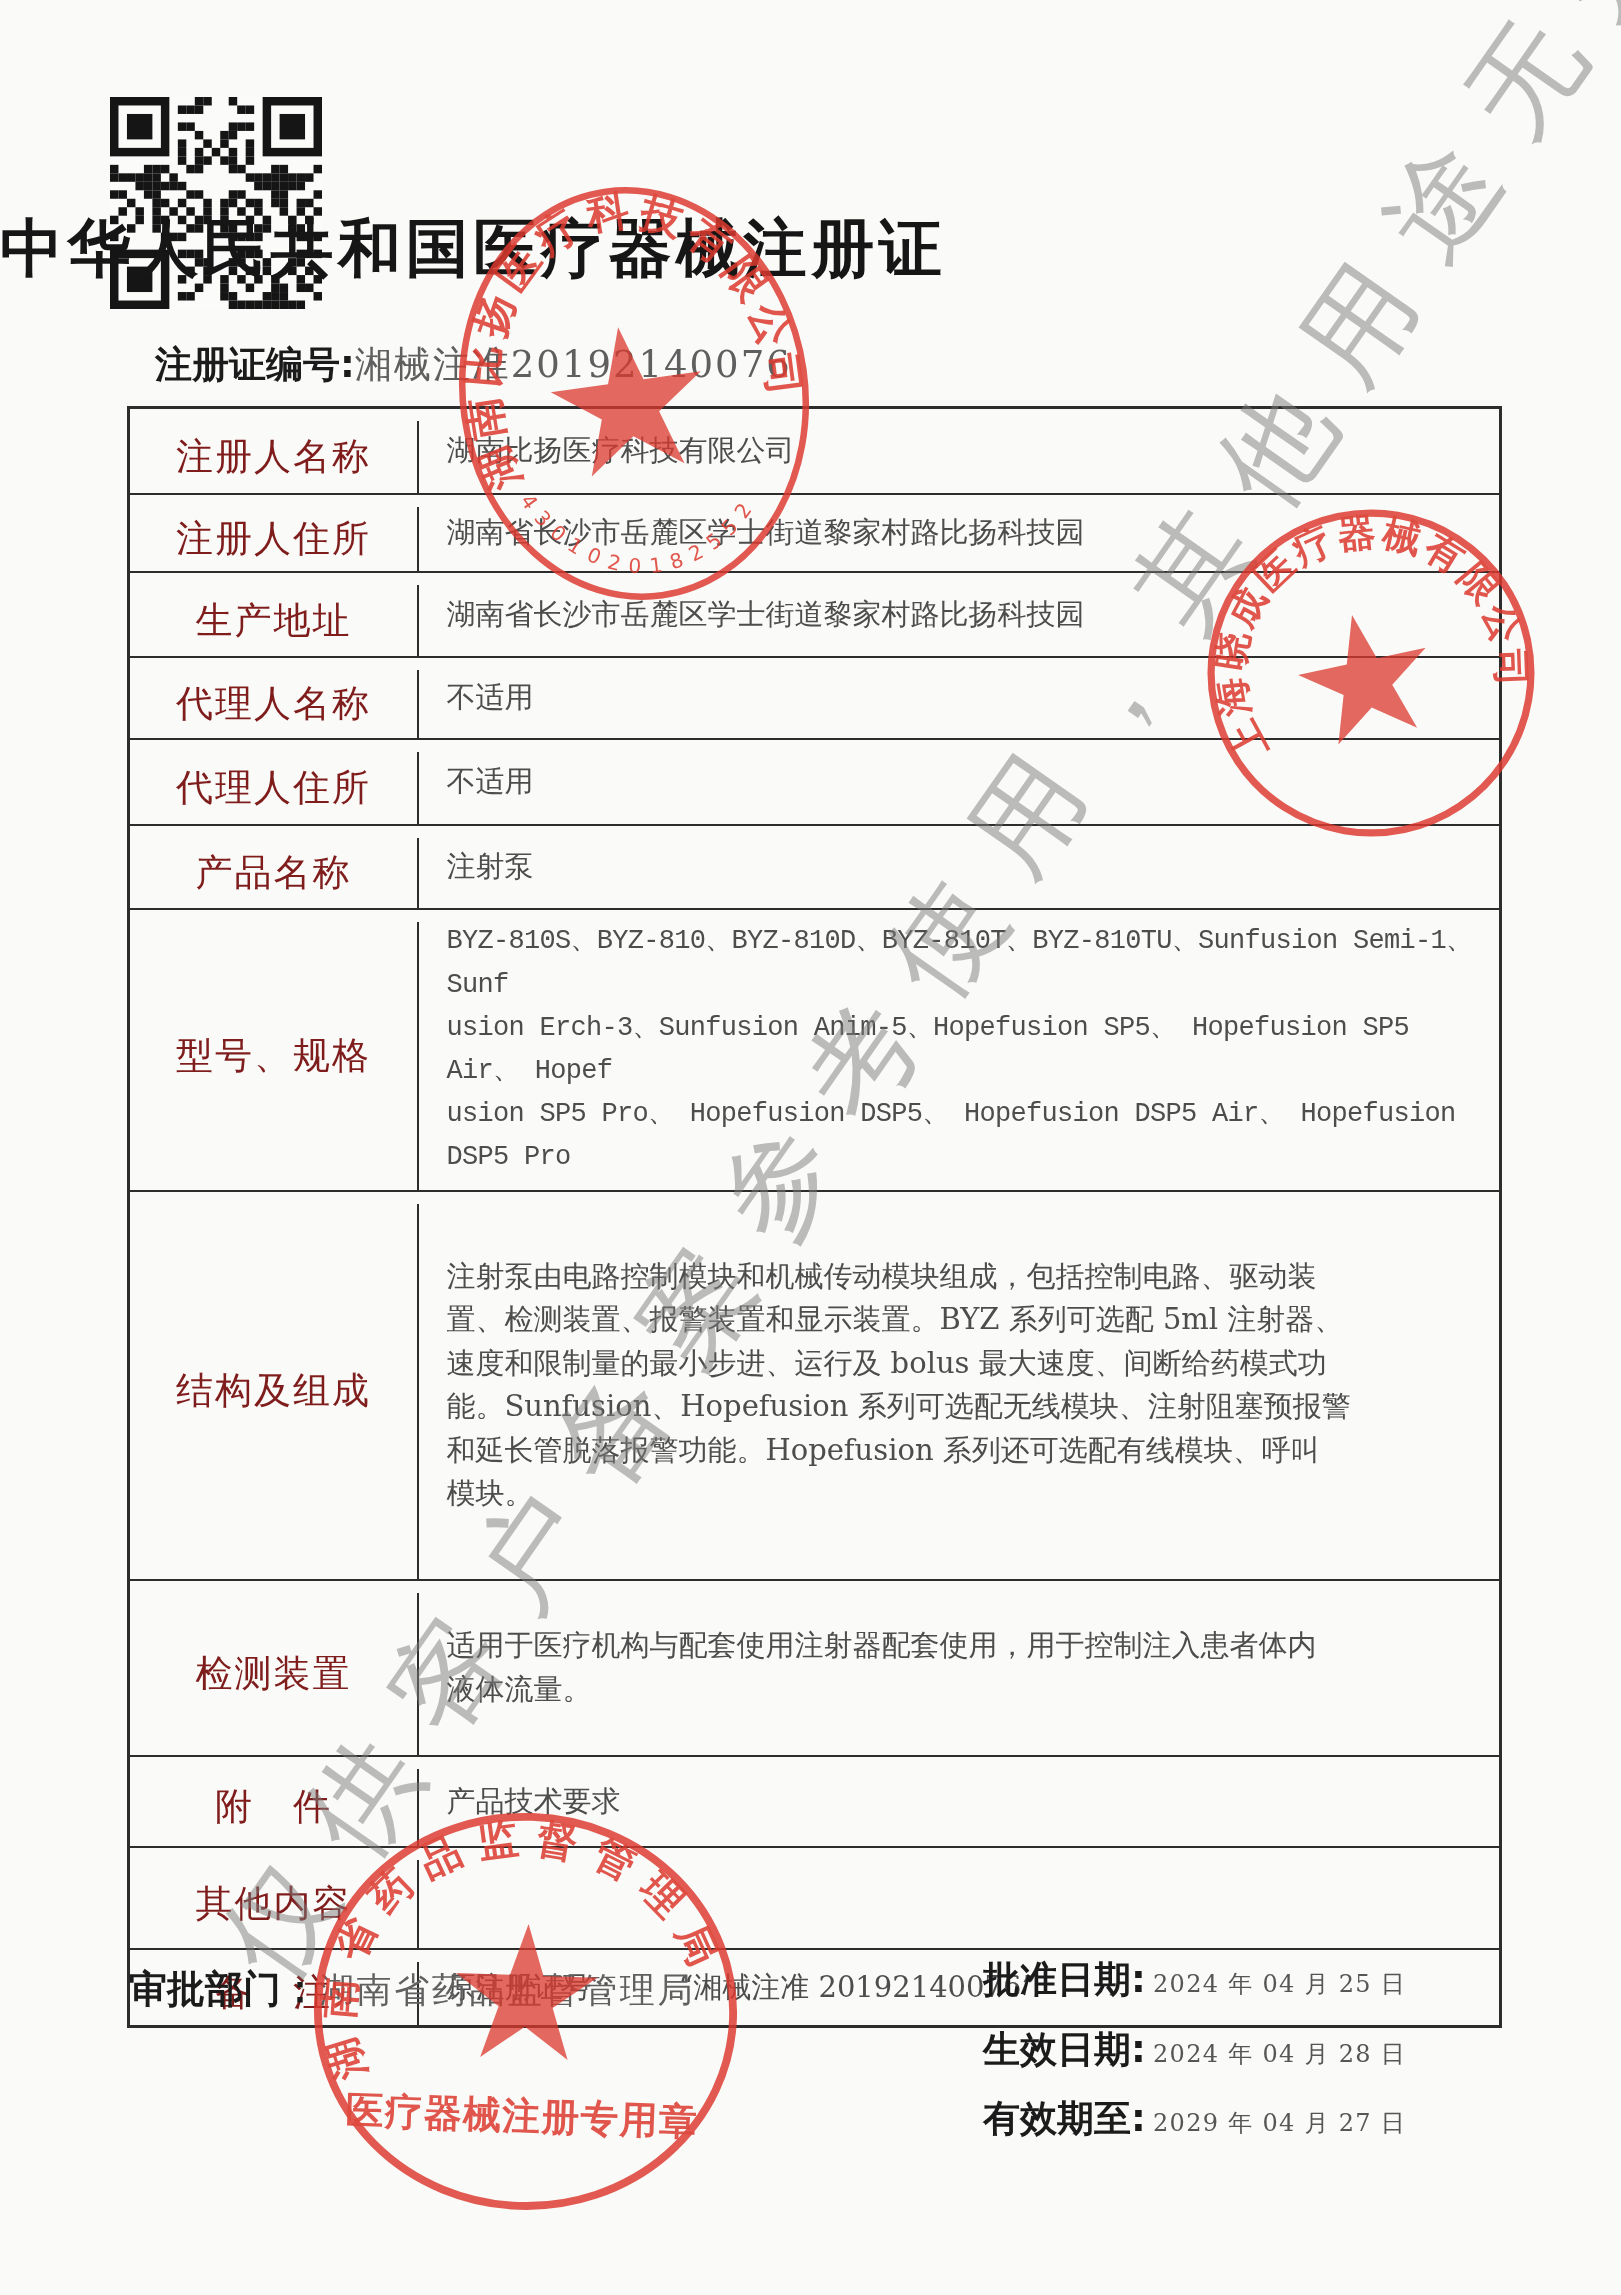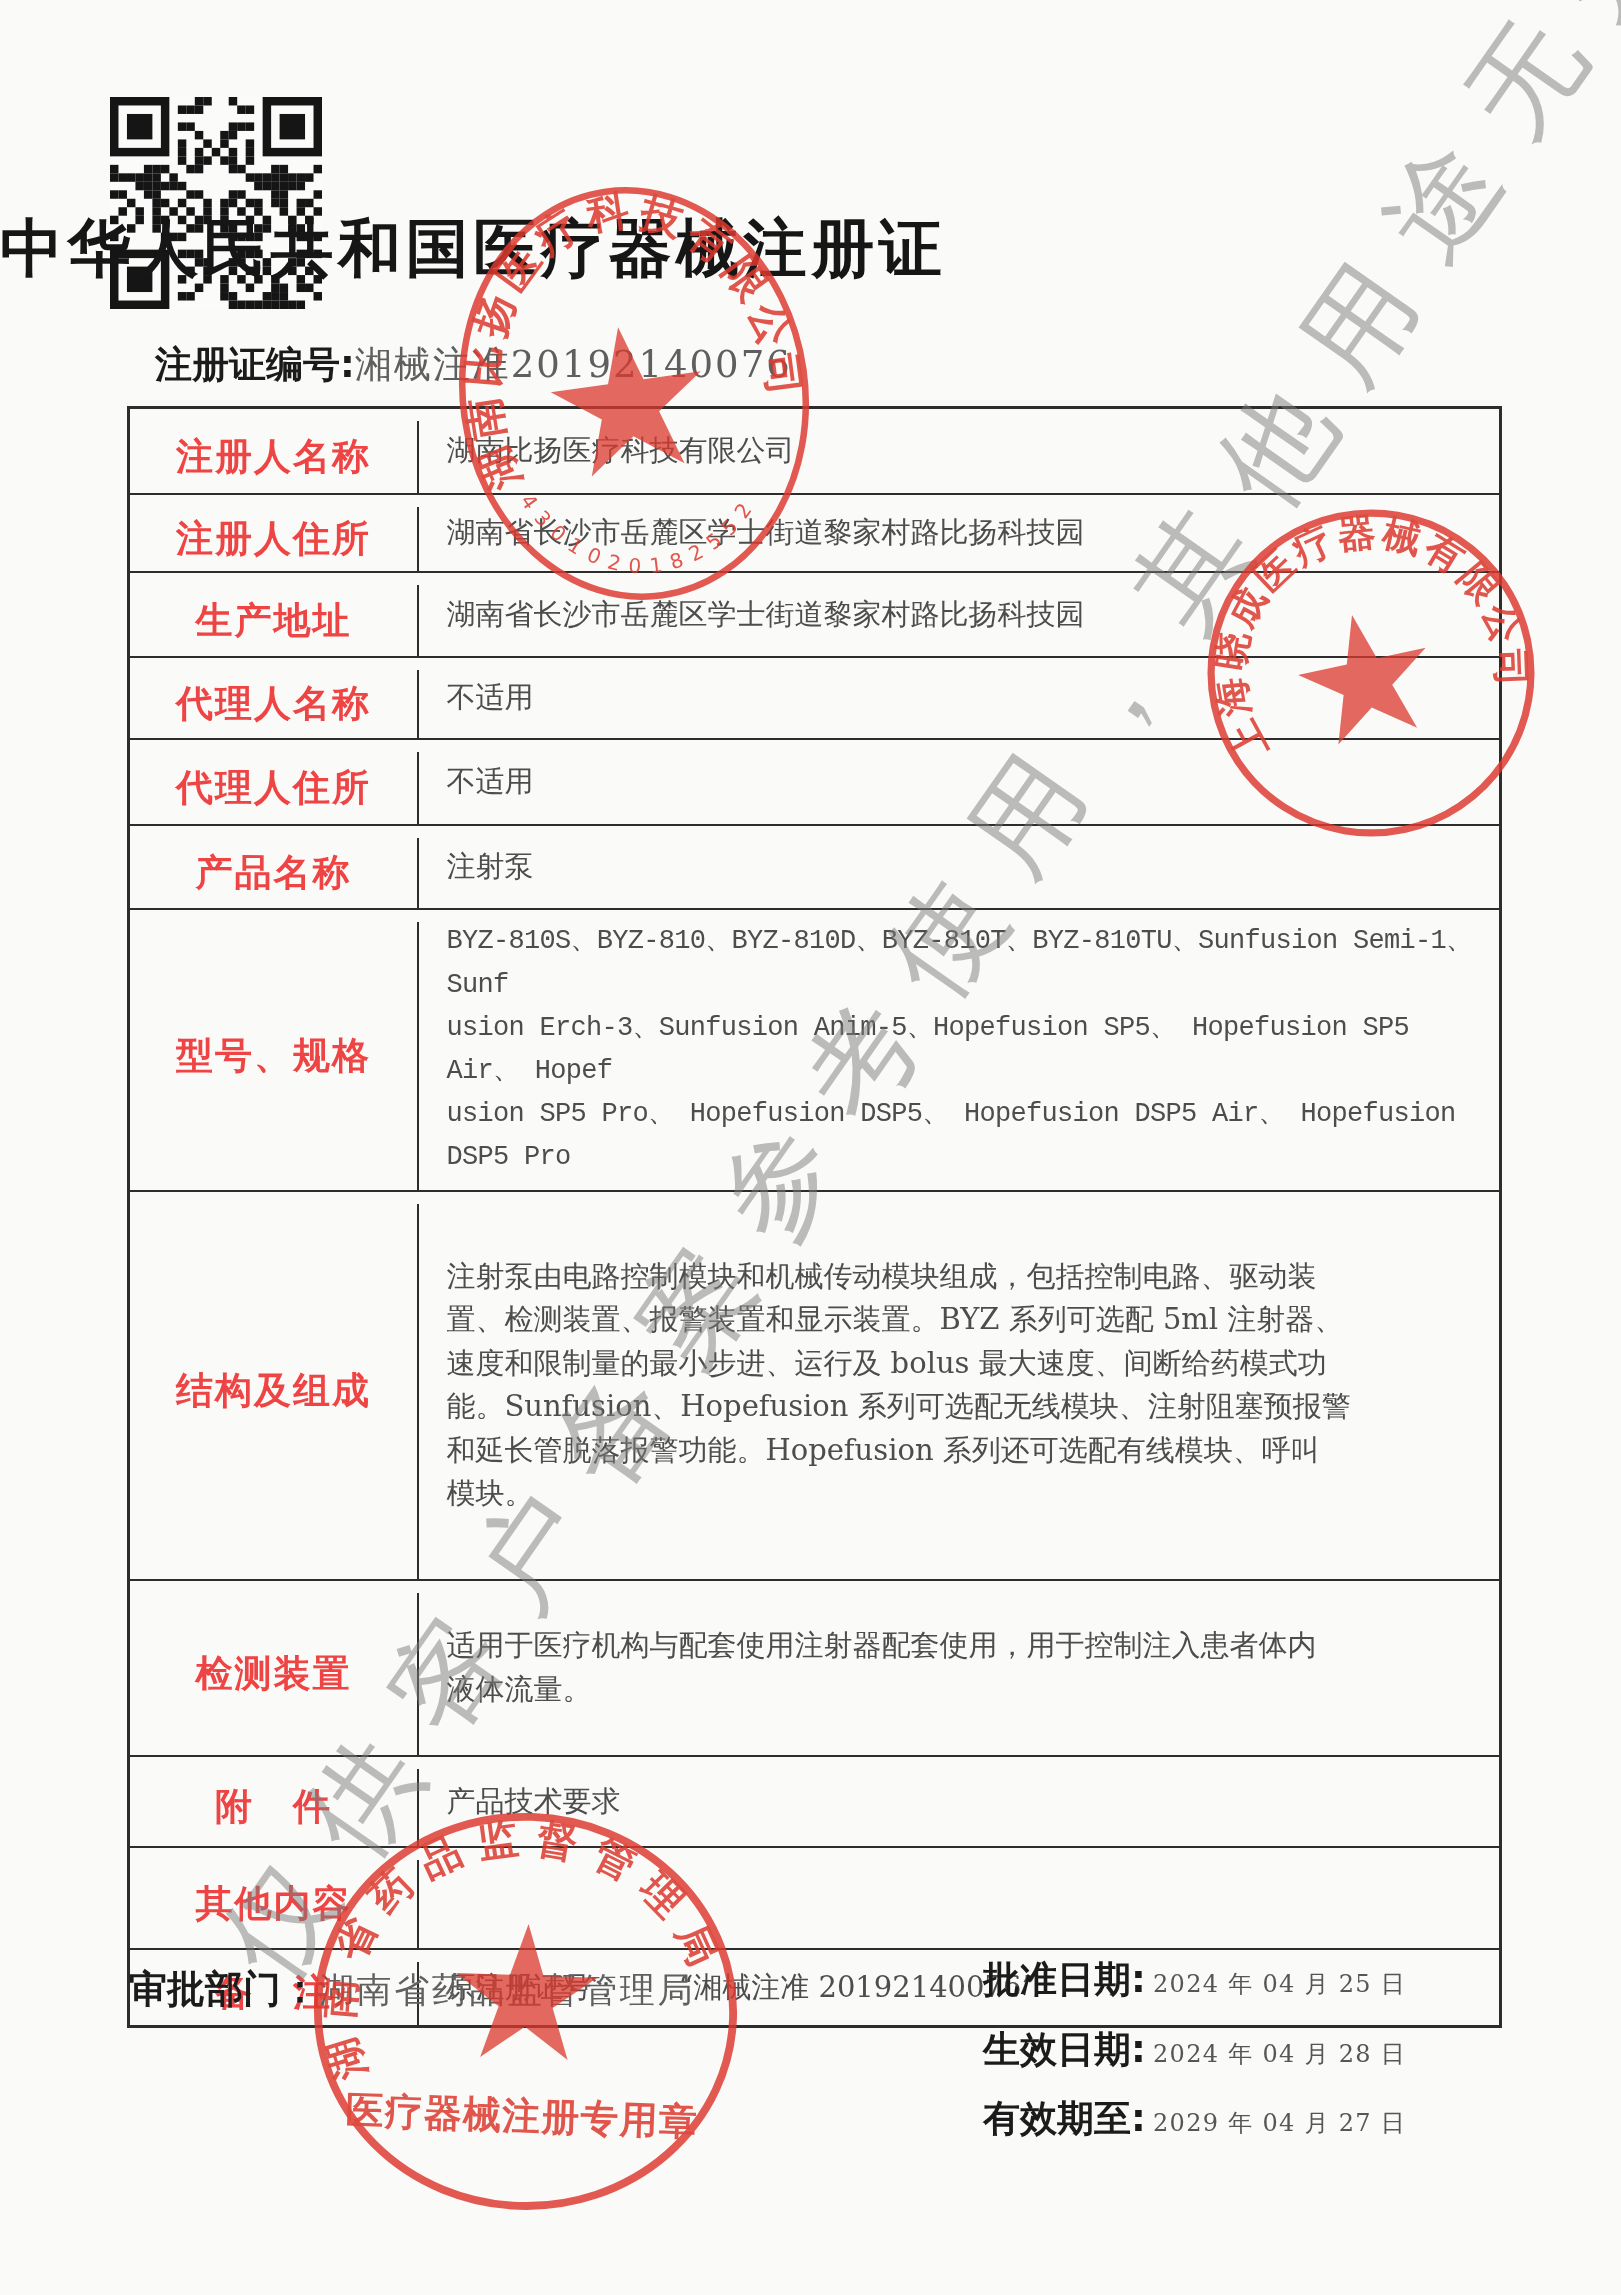--- a/index.html
+++ b/index.html
@@ -21,21 +21,21 @@
     color:#5f5f5f; letter-spacing:2px;}
   .cert-table{
     position:absolute; left:127px; top:406px; width:1375px;
     border:3.3px solid #2d2d2d; box-sizing:border-box; z-index:2;
     background:transparent;
   }
   .t-row{display:flex; border-top:2.6px solid #2d2d2d; box-sizing:border-box;}
   .t-row:first-child{border-top:none;}
   .t-label{
     width:289px; flex:0 0 289px; display:flex; align-items:center; justify-content:center;
-    font-size:37px; font-weight:bold; color:#ef4444; letter-spacing:2px;
+    font-size:37px; font-weight:normal; color:#7f1d1d; letter-spacing:2px;
     border-right:2.6px solid #2d2d2d; box-sizing:border-box; text-align:center; padding:6.5px 3.9px;margin-top:12px;
   }
   .t-value{
     flex:1; display:flex; align-items:center; padding:10.4px 18.3px 10.4px 27.4px;
     font-size:29px; line-height:1.5; color:#4d4d4d;
     font-family:"DejaVu Serif","Liberation Serif",serif;
     white-space:pre-line; box-sizing:border-box;
   }
   .t-value.mono{
     font-family:"Liberation Mono","DejaVu Sans Mono",monospace;

